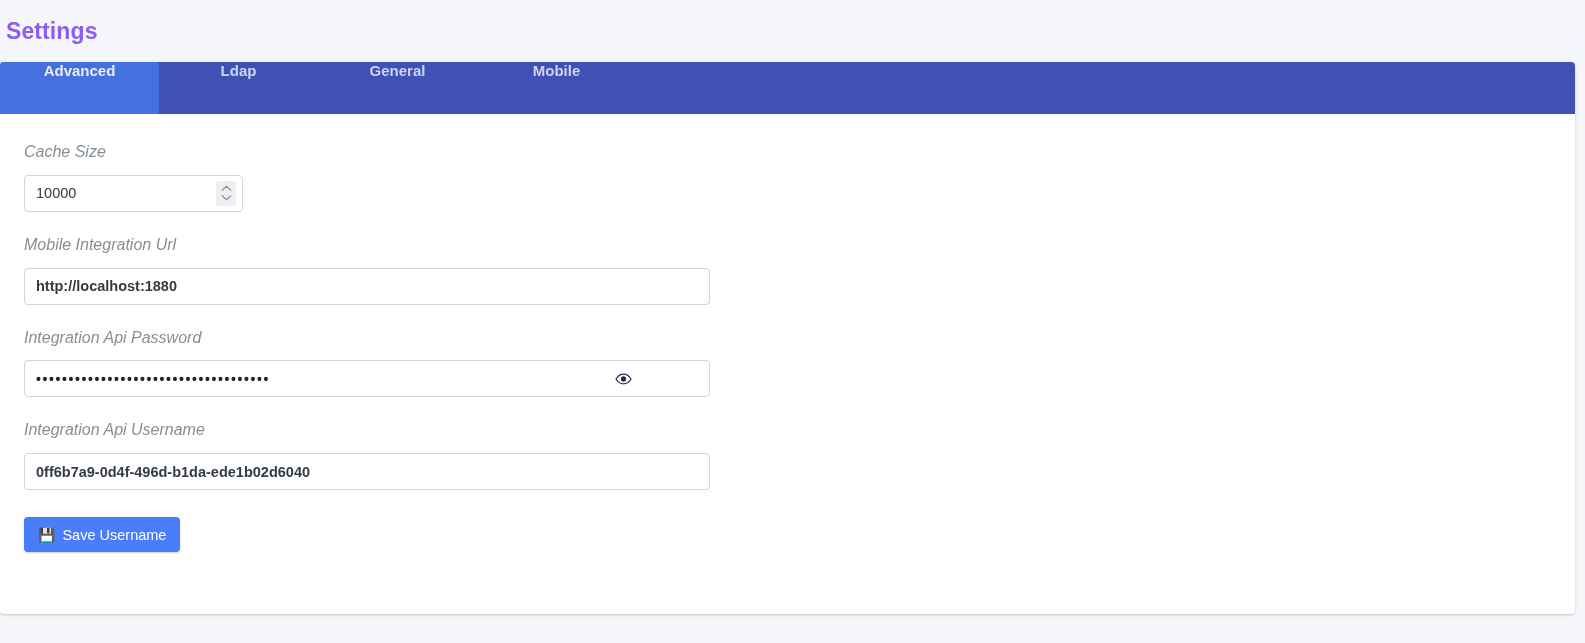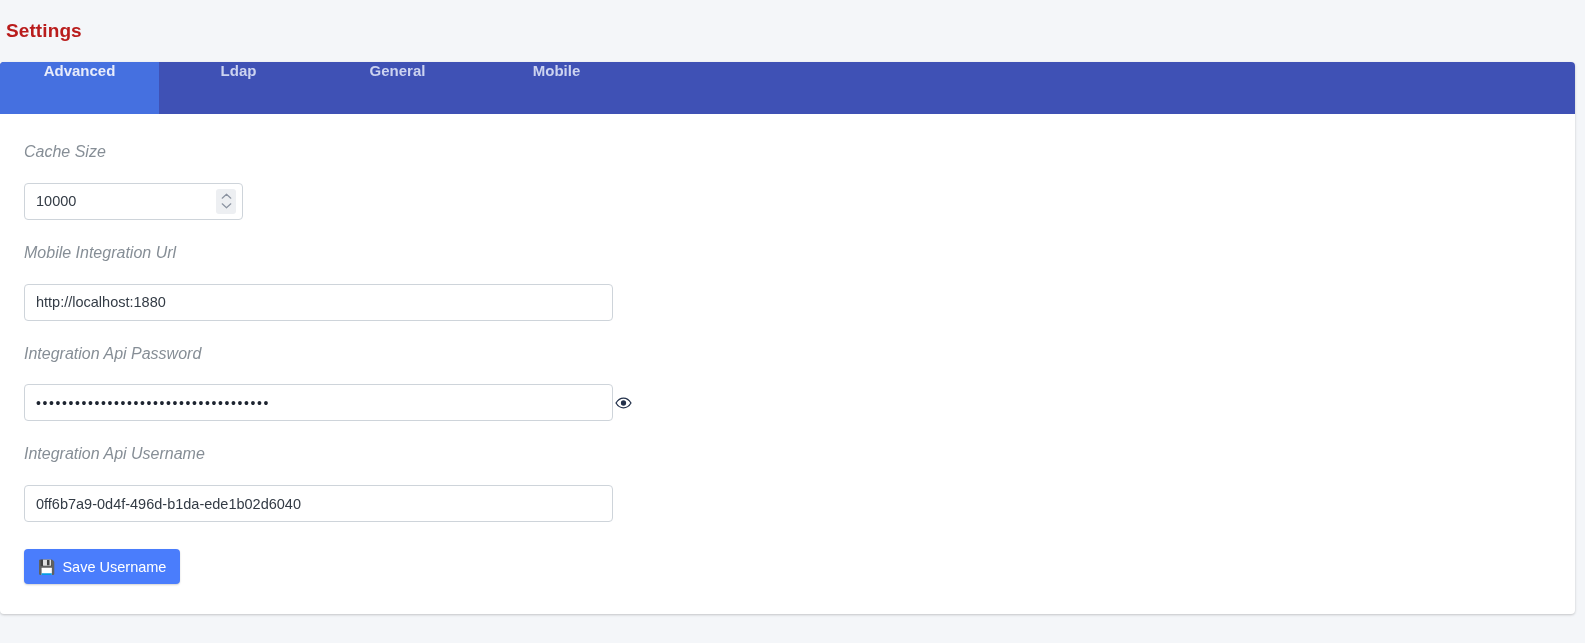--- a/index.html
+++ b/index.html
@@ -16,23 +16,23 @@
 
   
   .page-header {
     height: 62px;
     padding: 0 0 0 6px;
     display: flex;
     align-items: center;
     background: #f4f6f9;
   }
   .page-title {
-    font-size: 19px;
+    font-size: 23px;
     font-weight: bold;
-    color: #b91c1c;
+    color: #8b5cf6;
     letter-spacing: 0.1px;
   }
 
   
   .card {
     position: relative;
     width: 1575px;
     height: 552px;
     background: #ffffff;
     border-radius: 4px;
@@ -77,39 +77,39 @@
     font-style: italic;
   }
   .field-help {
     font-size: 13.5px;
     color: #868e96;
     margin-top: 14px;
     line-height: 1.3;
   }
   .input-wrap {
     position: relative;
-    margin-top: 20px;
+    margin-top: 12px;
     border-radius: 16px;
   }
   .text-input {
     box-sizing: border-box;
     height: 37px;
     border: 1px solid #ced4da;
     border-radius: 4px;
     background: #ffffff;
     font-size: 14.5px;
     color: #333b45;
     padding: 0 11px;
     display: flex;
     align-items: center;
     font-family: "Liberation Sans", sans-serif;
     outline: none;
   }
   .w-number { width: 219px; }
-  .w-wide   { width: 589px; }
+  .w-wide   { width: 686px; font-weight: bold; }
 
   
   .stepper {
     position: absolute;
     top: 6px;
     right: 7px;
     width: 20px;
     height: 25px;
     background: #edeff2;
     border-radius: 3px;

